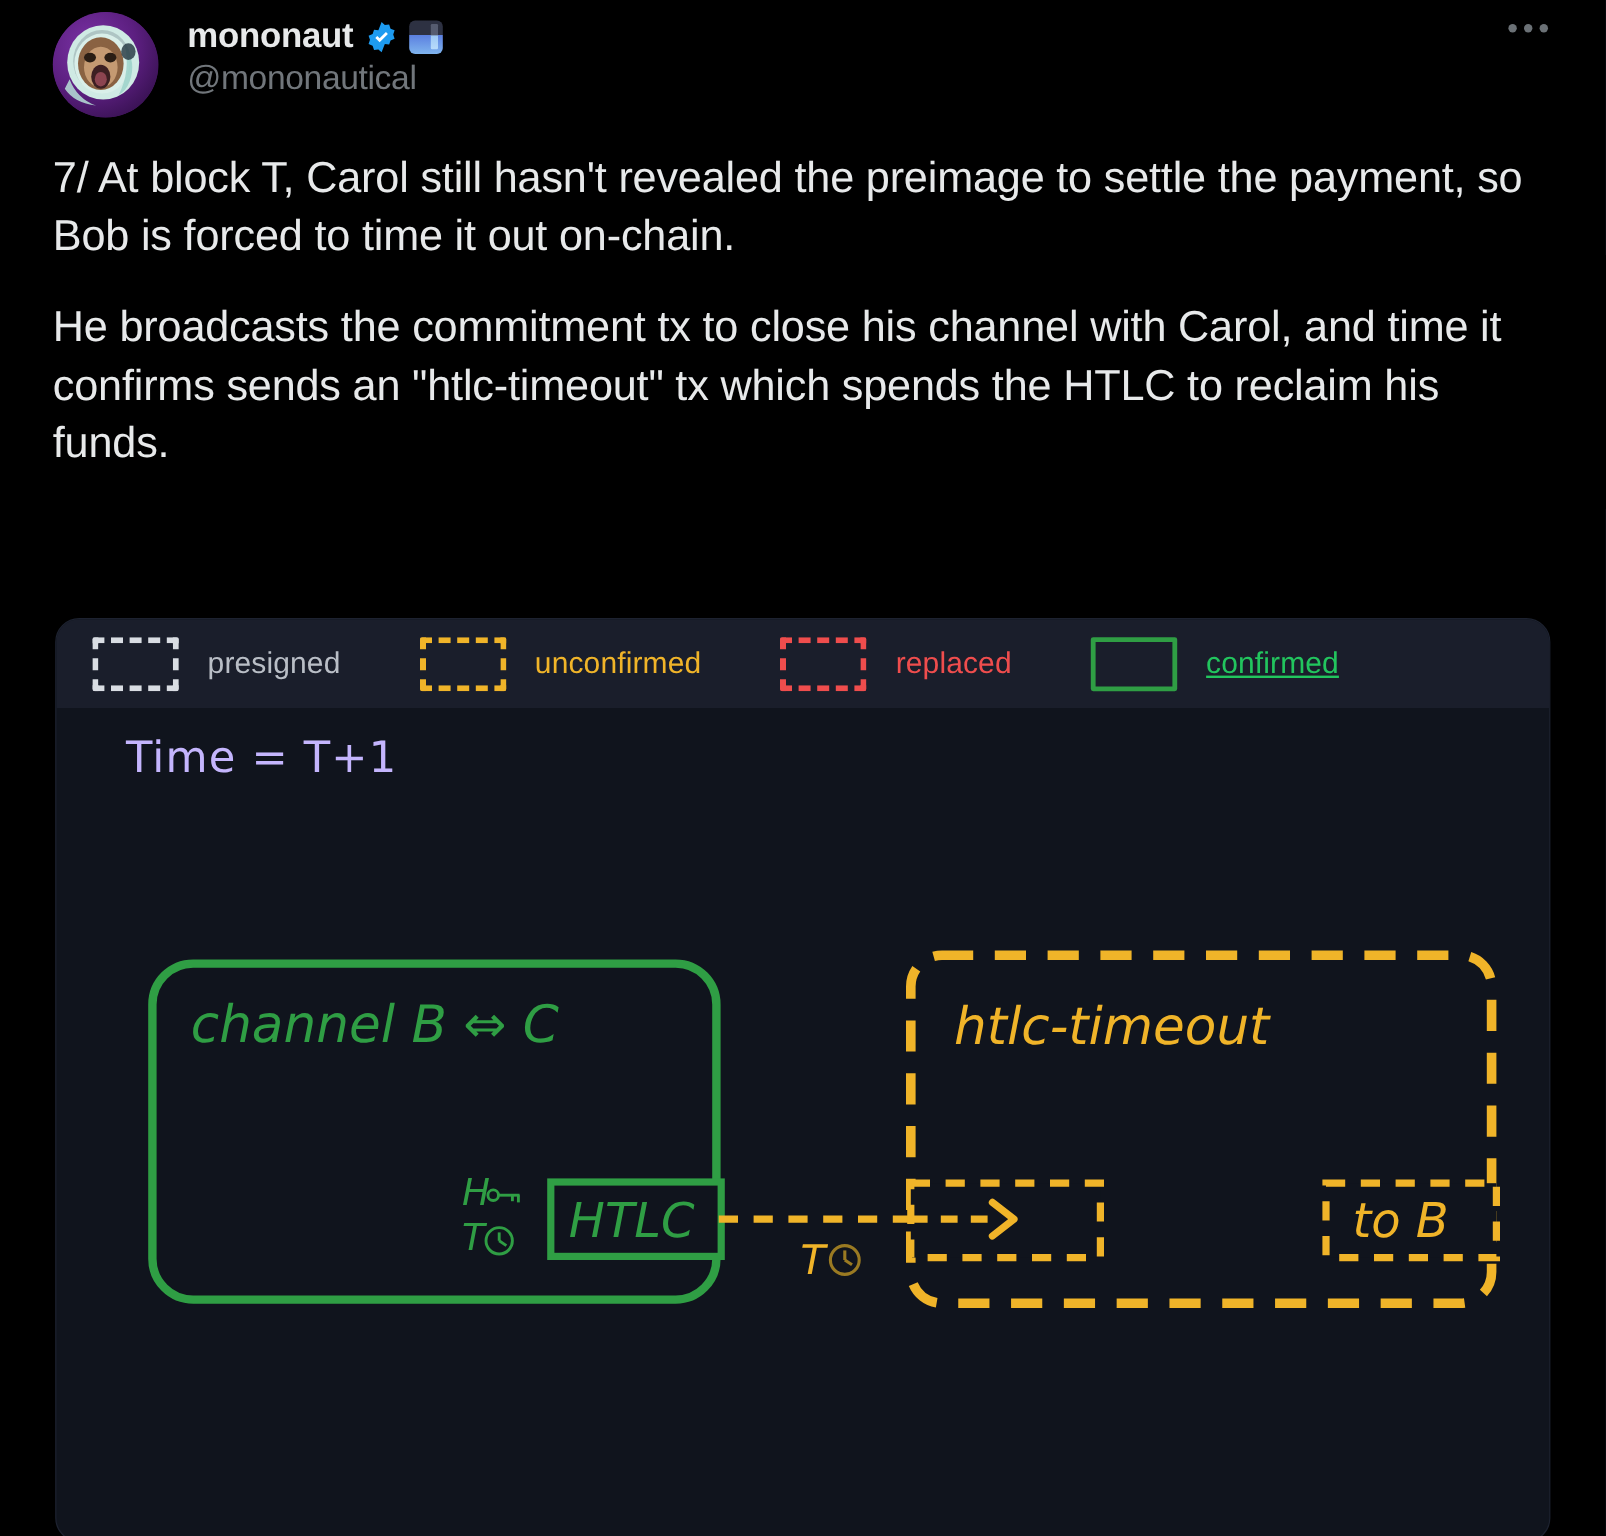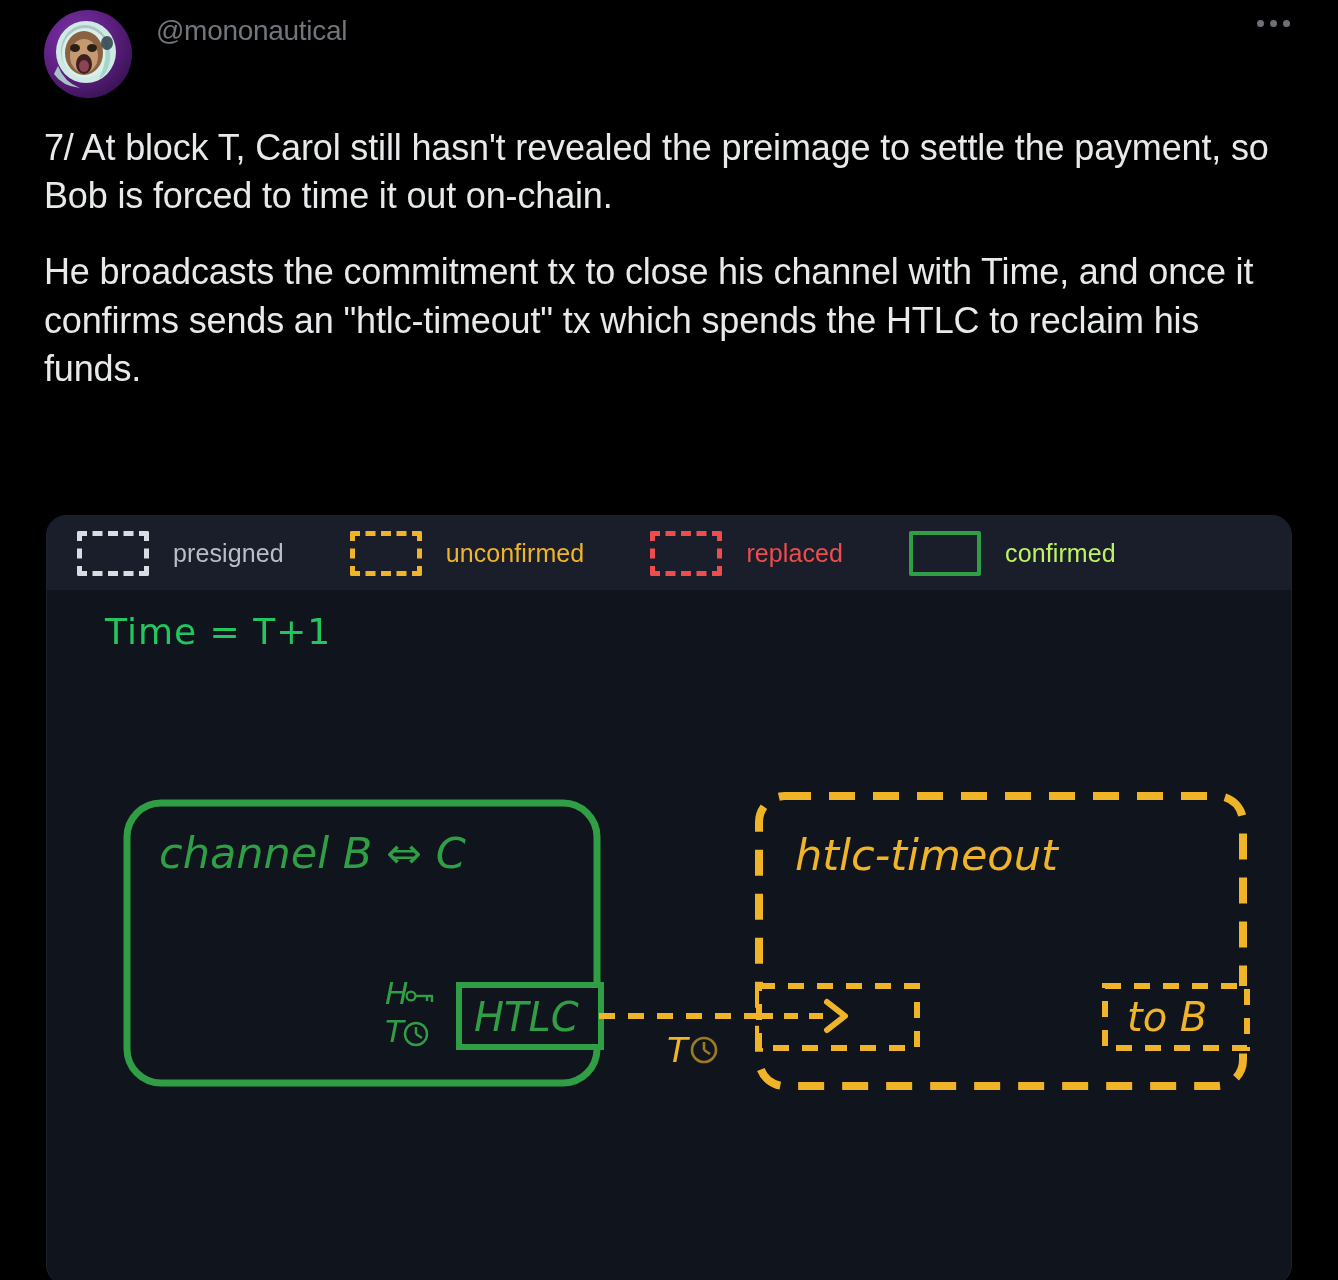--- a/index.html
+++ b/index.html
@@ -145,27 +145,27 @@
   .legend-item + .legend-item { margin-left: 66px; }
 
   .sw-presigned { border: 5px dashed #d9dde3; }
   .sw-unconfirmed { border: 5px dashed #f0b429; }
   .sw-replaced { border: 5px dashed #ef4d4d; }
   .sw-confirmed { border: 4px solid #2f9e44; }
 
   .lb-presigned { color: #b9bec6; }
   .lb-unconfirmed { color: #f0b429; }
   .lb-replaced { color: #ef4d4d; }
-  .lb-confirmed { color: #bef264; }
+  .lb-confirmed { color: #22c55e; text-decoration: underline; }
 
   .time-label {
     position: absolute;
     left: 58px;
     top: 95px;
-    color: #22c55e;
+    color: #c4b5fd;
     font-size: 36px;
     letter-spacing: 1px;
     font-family: "DejaVu Sans", sans-serif;
   }
 
   
   .stage {
     position: absolute;
     left: 12px; top: 74px;
     width: 1246px;
@@ -206,34 +206,42 @@
       <ellipse cx="40" cy="54" rx="8" ry="10" fill="#3d1f22"></ellipse>
       <ellipse cx="40" cy="56" rx="5" ry="6" fill="#8c4450"></ellipse>
 
       <path d="M60 28 q10 14 4 30 q-3 8 -9 11 q10 -20 5 -41 Z" fill="#9fd4cb" opacity="0.9"></path>
       <ellipse cx="63" cy="33" rx="6" ry="7" fill="#2c3e48" opacity="0.85"></ellipse>
       <path d="M14 56 q6 16 22 22 q-18 -2 -26 -14 Z" fill="#b7e0d8" opacity="0.85"></path>
     </svg>
   </div>
 
   <div class="name-block">
+    <div class="display-row">
+      <span class="display-name">mononaut</span>
+      <svg class="verified-badge" viewBox="0 0 24 24">
+        <path fill="#1d9bf0" d="M12 1.2l2.3 2.1 3.1-.4 1 3 2.9 1.2-1 3 1 3-2.9 1.2-1 3-3.1-.4L12 22.8l-2.3-2.1-3.1.4-1-3-2.9-1.2 1-3-1-3 2.9-1.2 1-3 3.1.4z"></path>
+        <path fill="#fff" d="M10.6 15.6l-3.1-3.1 1.4-1.4 1.7 1.7 4.5-4.5 1.4 1.4z"></path>
+      </svg>
+      <span class="emoji-square"></span>
+    </div>
     <span class="handle">@mononautical</span>
   </div>
 
   <div class="more-dots">
     <span></span>
       <span></span>
       <span></span>
   </div>
 </div>
 
 <div class="tweet-body">
   <p>7/ At block T, Carol still hasn't revealed the preimage to settle the payment, so Bob is forced to time it out on-chain.</p>
   <div class="gap"></div>
-  <p>He broadcasts the commitment tx to close his channel with Time, and once it confirms sends an "htlc-timeout" tx which spends the HTLC to reclaim his funds.</p>
+  <p>He broadcasts the commitment tx to close his channel with Carol, and time it confirms sends an "htlc-timeout" tx which spends the HTLC to reclaim his funds.</p>
 </div>
 
 <div class="card">
 
   <div class="legend-bar">
     <div class="legend-item">
       <span class="swatch sw-presigned"></span>
       <span class="lbl lb-presigned">presigned</span>
     </div>
     <div class="legend-item">

